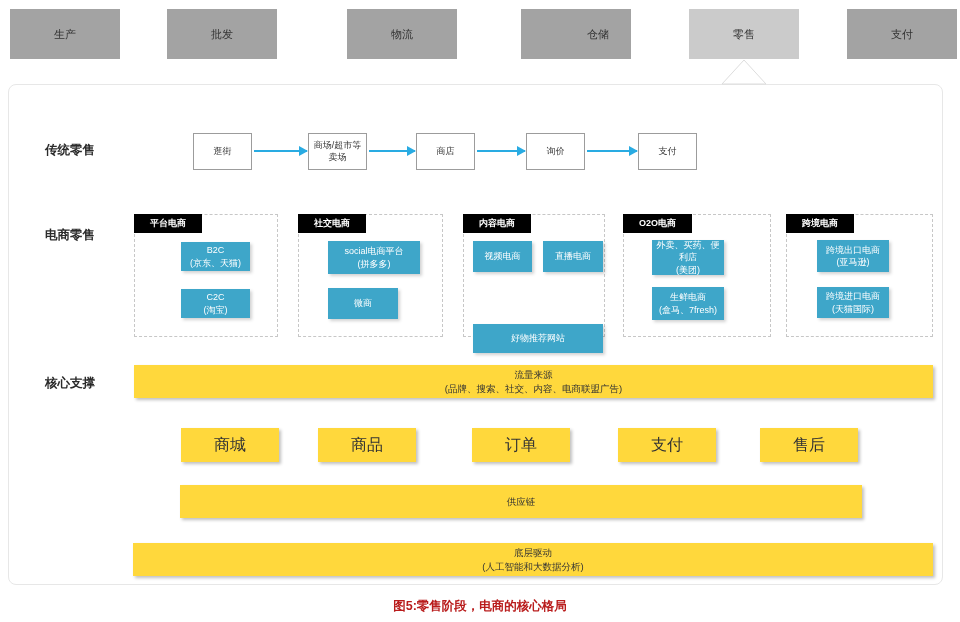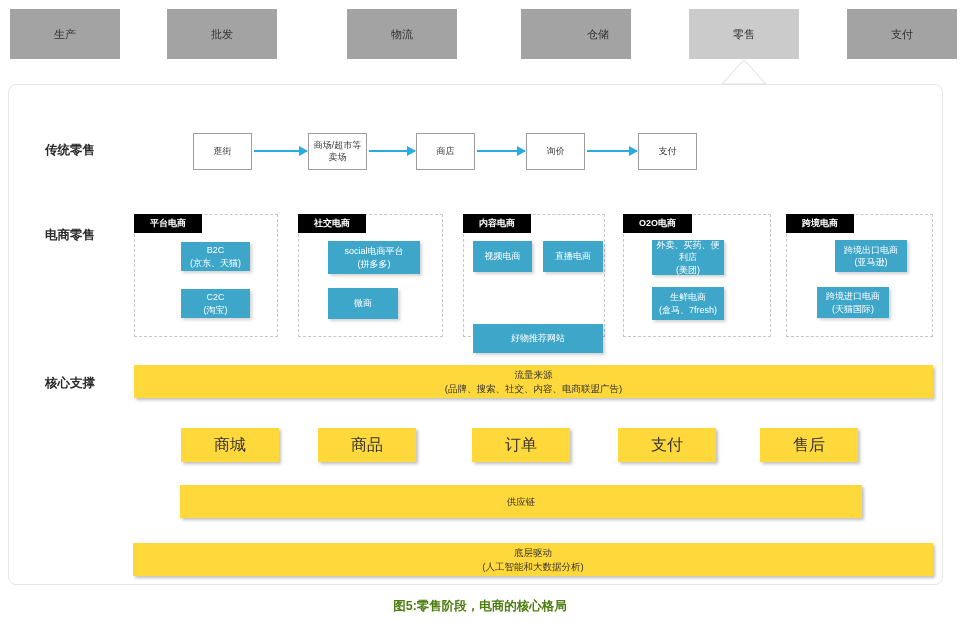--- a/index.html
+++ b/index.html
@@ -38,21 +38,21 @@
              text-align:center; padding:1px 2px; box-shadow:2px 2px 3px rgba(0,0,0,0.18); z-index:2; }
 
   
   .ybar, .ybox { position:absolute; background:#ffd83c; color:#333;
                  display:flex; flex-direction:column; align-items:center; justify-content:center;
                  text-align:center; box-shadow:2px 2px 3px rgba(0,0,0,0.25); z-index:2; }
   .ybar { font-size:9.5px; line-height:1.45; }
   .ybox { font-size:16px; }
 
   .caption { position:absolute; left:0; top:598px; width:960px; text-align:center;
-             font-size:12.5px; font-weight:bold; color:#4d7c0f; }
+             font-size:12.5px; font-weight:bold; color:#b91c1c; }
 </style>
 </head>
 <body>
 
 <div class="page">
 
   <div class="tab" style="left:10px;">
       <span>生产</span>
     </div>
   <div class="tab" style="left:167px;">
@@ -144,21 +144,21 @@
     <span>(美团)</span>
   </div>
   <div class="bluebox" style="left:652px; top:287px; width:72px; height:33px;">
     <span>生鲜电商</span>
     <span>(盒马、7fresh)</span>
   </div>
 
   <div class="group" style="left:786px; width:147px;">
     <div class="group-tag">跨境电商</div>
   </div>
-  <div class="bluebox" style="left:817px; top:240px; width:72px; height:32px;margin-left:18px;">
+  <div class="bluebox" style="left:817px; top:240px; width:72px; height:32px;">
     <span>跨境出口电商</span>
     <span>(亚马逊)</span>
   </div>
   <div class="bluebox" style="left:817px; top:287px; width:72px; height:31px;">
     <span>跨境进口电商</span>
     <span>(天猫国际)</span>
   </div>
 
   <div class="row-label" style="left:45px; top:375px;">核心支撑</div>
 

